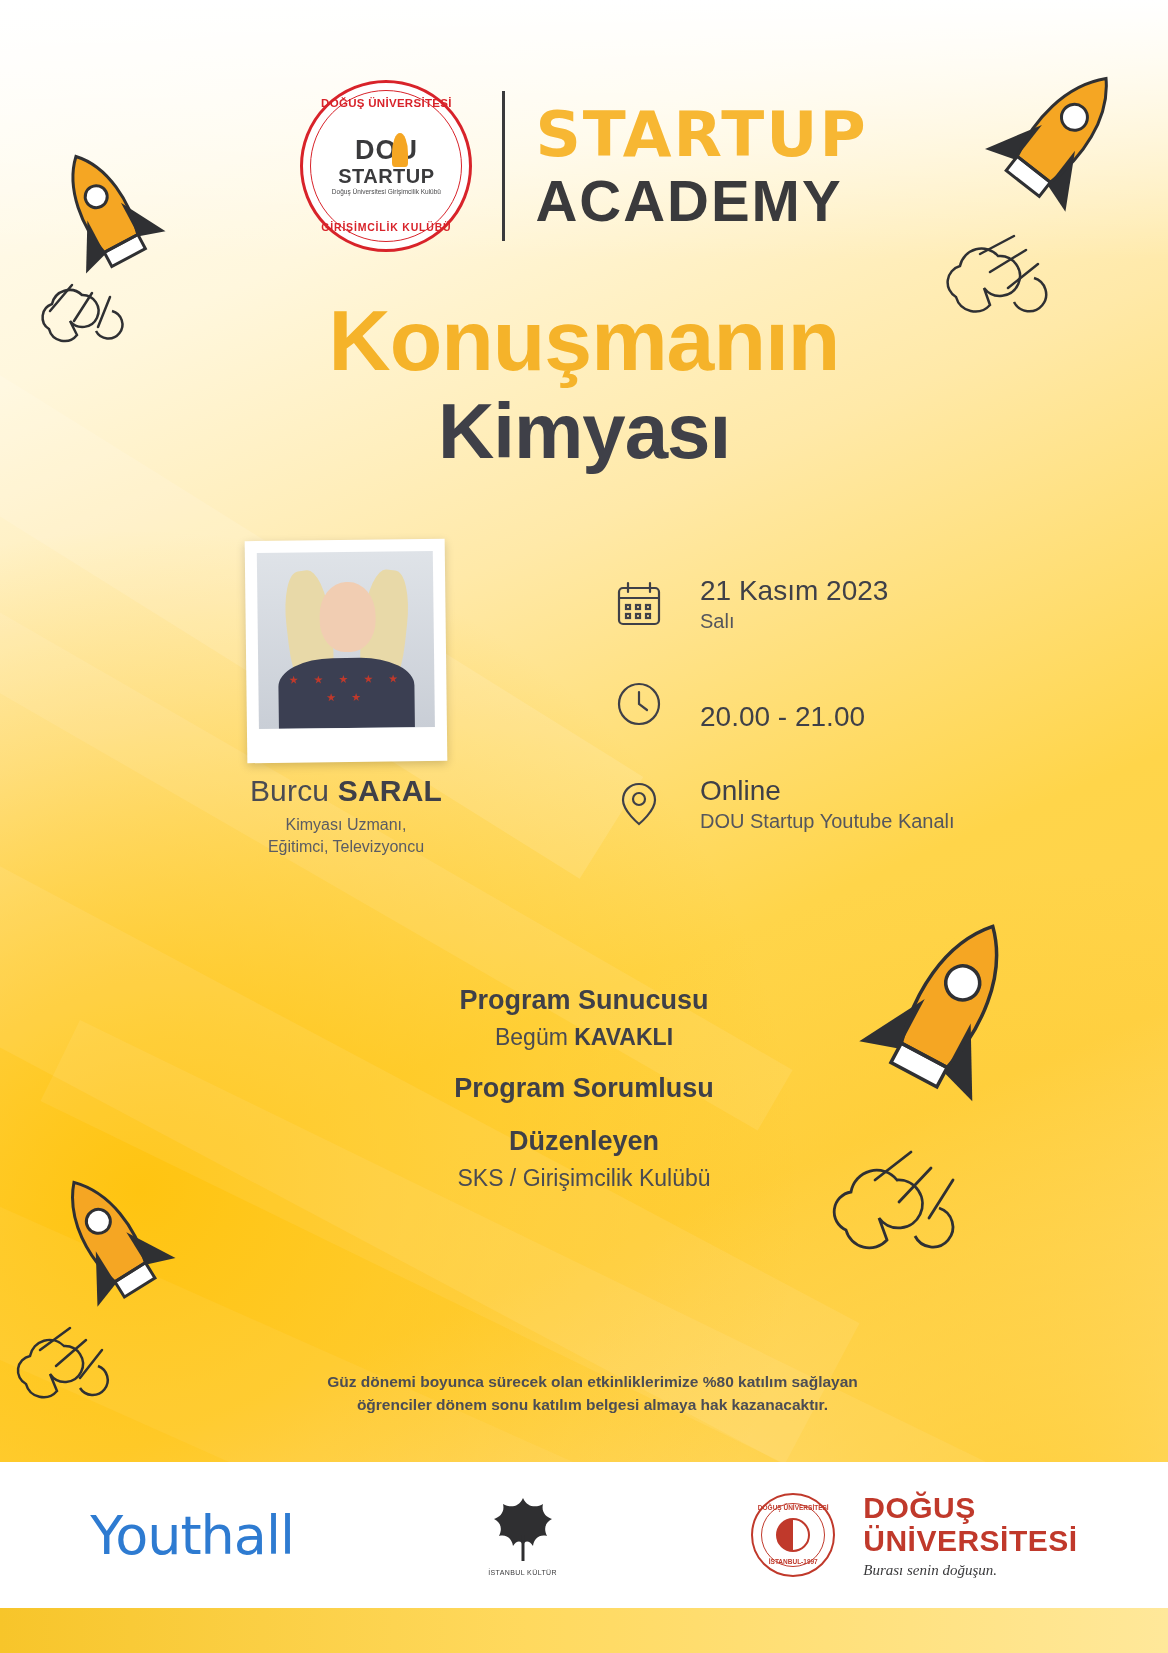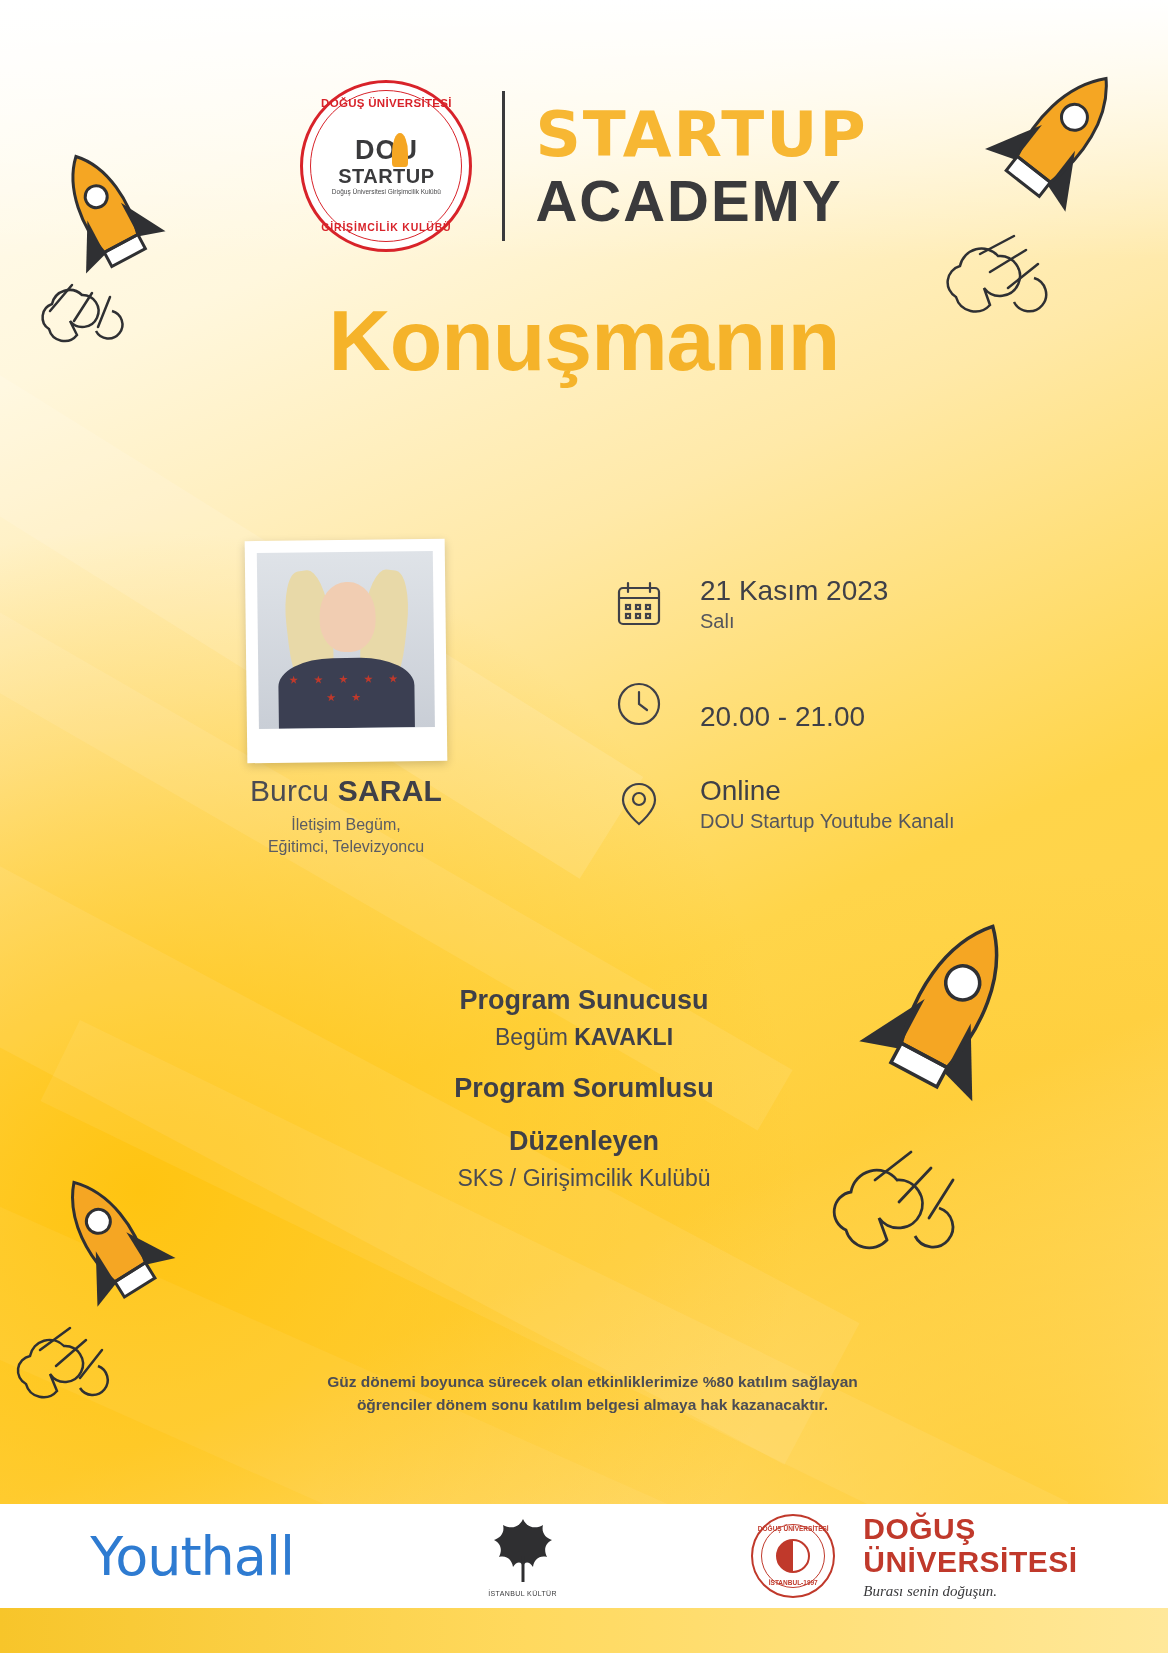--- a/index.html
+++ b/index.html
@@ -306,21 +306,21 @@
     font-weight: bold;
     color: #4c4d54;
     line-height: 1.5;
   }
 
   
   .sponsor-bar {
     position: absolute;
     left: 0; right: 0;
     bottom: 45px;
-    height: 104px;
+    height: 146px;
     background: #ffffff;
     display: flex;
     align-items: center;
     justify-content: space-around;
   }
   .youthall {
     font-size: 54px;
     color: #2e7bd1;
     letter-spacing: -1px;
     font-family: "DejaVu Sans", sans-serif;
@@ -508,36 +508,37 @@
     <div class="divider-bar"></div>
 
     <div class="wordmark">
       <div class="startup-word">STARTUP</div>
       <div class="academy-word">ACADEMY</div>
     </div>
   </div>
 
   <div class="title-block">
     <div class="title-1">Konuşmanın</div>
+    <div class="title-2">Kimyası</div>
   </div>
 
   <div class="speaker">
     <div class="polaroid">
       <div class="photo">
         <div class="hair-l"></div>
         <div class="hair-r"></div>
         <div class="face"></div>
         <div class="body"></div>
       </div>
     </div>
     <div class="speaker-name">
       <span>Burcu </span><b>SARAL</b>
     </div>
     <div class="speaker-role">
-      <div>İletişim Begüm,</div>
+      <div>Kimyası Uzmanı,</div>
       <div>Eğitimci, Televizyoncu</div>
     </div>
   </div>
 
   <div class="info">
 
     <div class="info-row">
       <div class="info-icon">
         <svg width="50" height="50" viewBox="0 0 50 50" fill="none" stroke="#3f4048" stroke-width="2.2">
           <rect x="5" y="9" width="40" height="36" rx="4"></rect>

